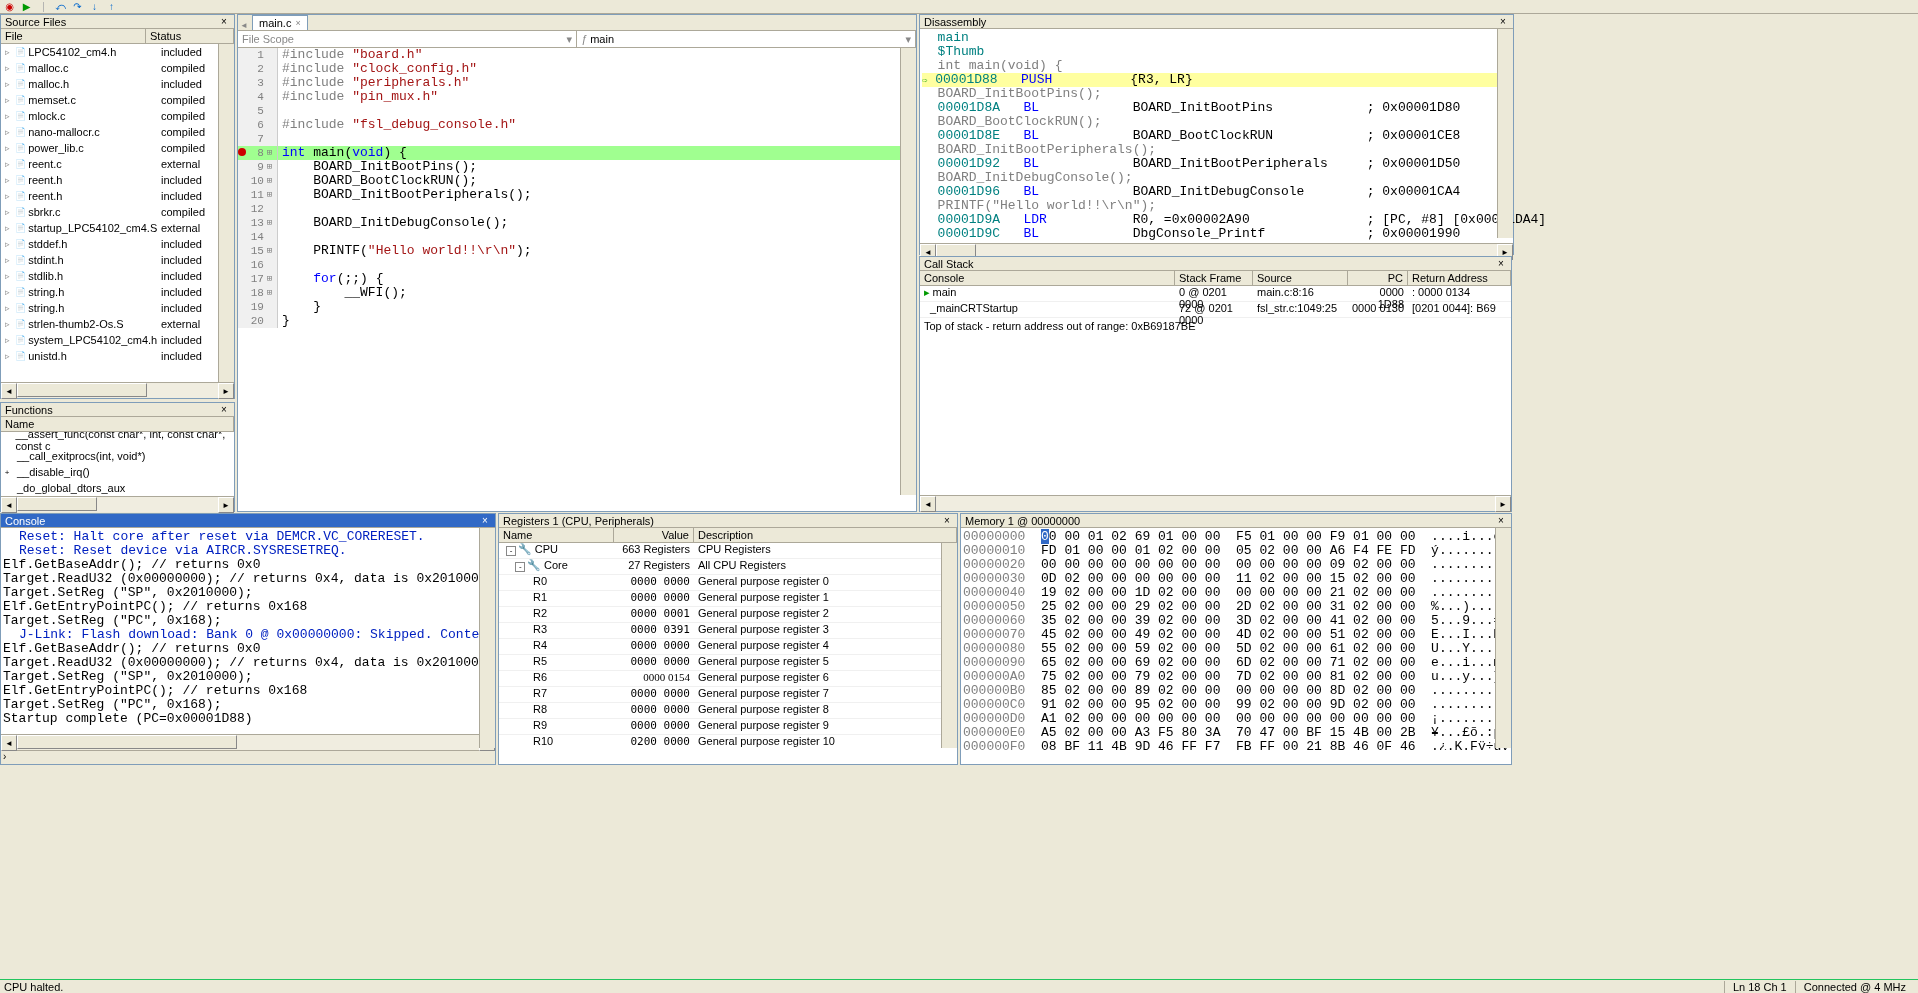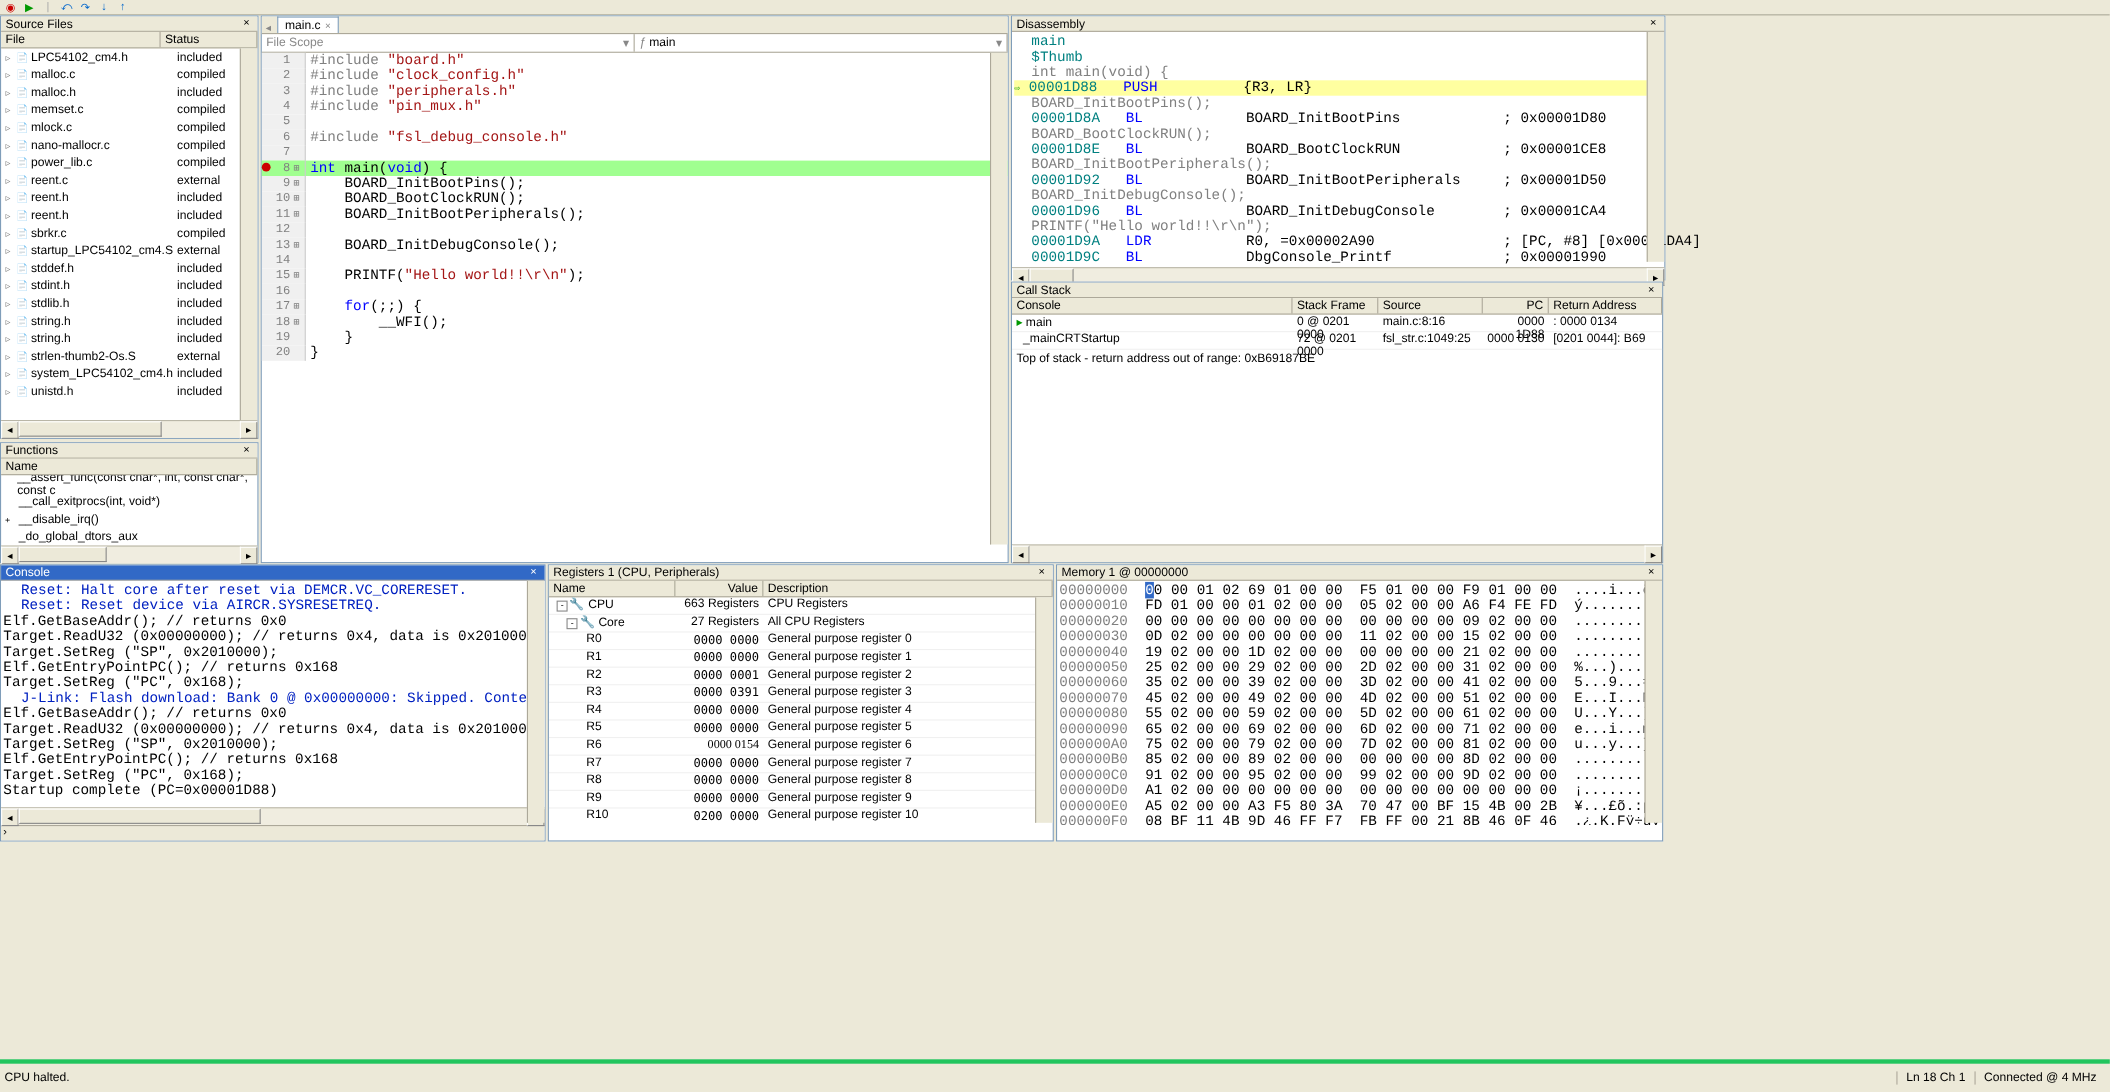--- a/index.html
+++ b/index.html
@@ -40,21 +40,21 @@
 .table-row { display: flex; height: 16px; align-items: flex-start; font-size: 11px; border-bottom: 1px solid #f0f0f0; }
 .table-cell { padding: 0 4px; }
 .console-content { font-family: 'Courier New', monospace; font-size: 13px; line-height: 14px; padding: 2px; background: #fff; }
 .console-line { white-space: pre; }
 .console-blue { color: #0020c0; margin-left: 16px; }
 .scrollbar-h { height: 16px; background: #ece9d8; border-top: 1px solid #aca899; display: flex; }
 .scrollbar-v { width: 16px; background: #ece9d8; border-left: 1px solid #aca899; position: absolute; right: 0; top: 14px; bottom: 16px; }
 .sb-btn { width: 16px; height: 16px; background: #ece9d8; border: 1px solid #fff; border-right-color: #888; border-bottom-color: #888; font-size: 8px; display: flex; align-items: center; justify-content: center; }
 .sb-track { flex: 1; background: #f0ede0; }
 .sb-thumb { background: #ece9d8; border: 1px solid #fff; border-right-color: #888; border-bottom-color: #888; height: 14px; }
-.statusbar { position: absolute; bottom: 0; left: 0; right: 0; height: 30px; background: #ece9d8; border-top: 4px solid #22c55e; display: flex; padding: 1px 4px; font-size: 11px; align-items: center; }
+.statusbar { position: absolute; bottom: 0; left: 0; right: 0; height: 14px; background: #ece9d8; border-top: 1px solid #22c55e; display: flex; padding: 1px 4px; font-size: 11px; align-items: center; }
 .status-item { padding: 0 8px; border-left: 1px solid #aca899; }
 .expand-icon { width: 10px; height: 10px; font-size: 8px; display: inline-flex; align-items: center; justify-content: center; border: 1px solid #888; margin-right: 2px; cursor: pointer; }
 .hex-content { font-family: 'Courier New', monospace; font-size: 13px; line-height: 14px; padding: 2px; white-space: pre; }
 .breakpoint { width: 8px; height: 8px; border-radius: 50%; background: #c00; display: inline-block; }
 .arrow-pc { color: #090; font-size: 9px; }
 </style>
 </head>
 <body>
 
 <div class="toolbar">

